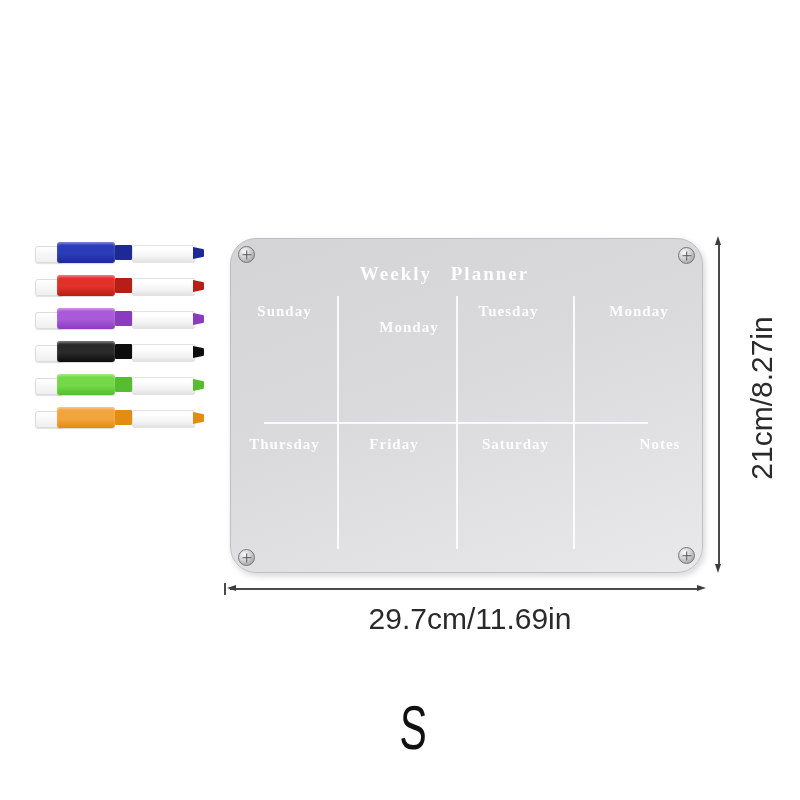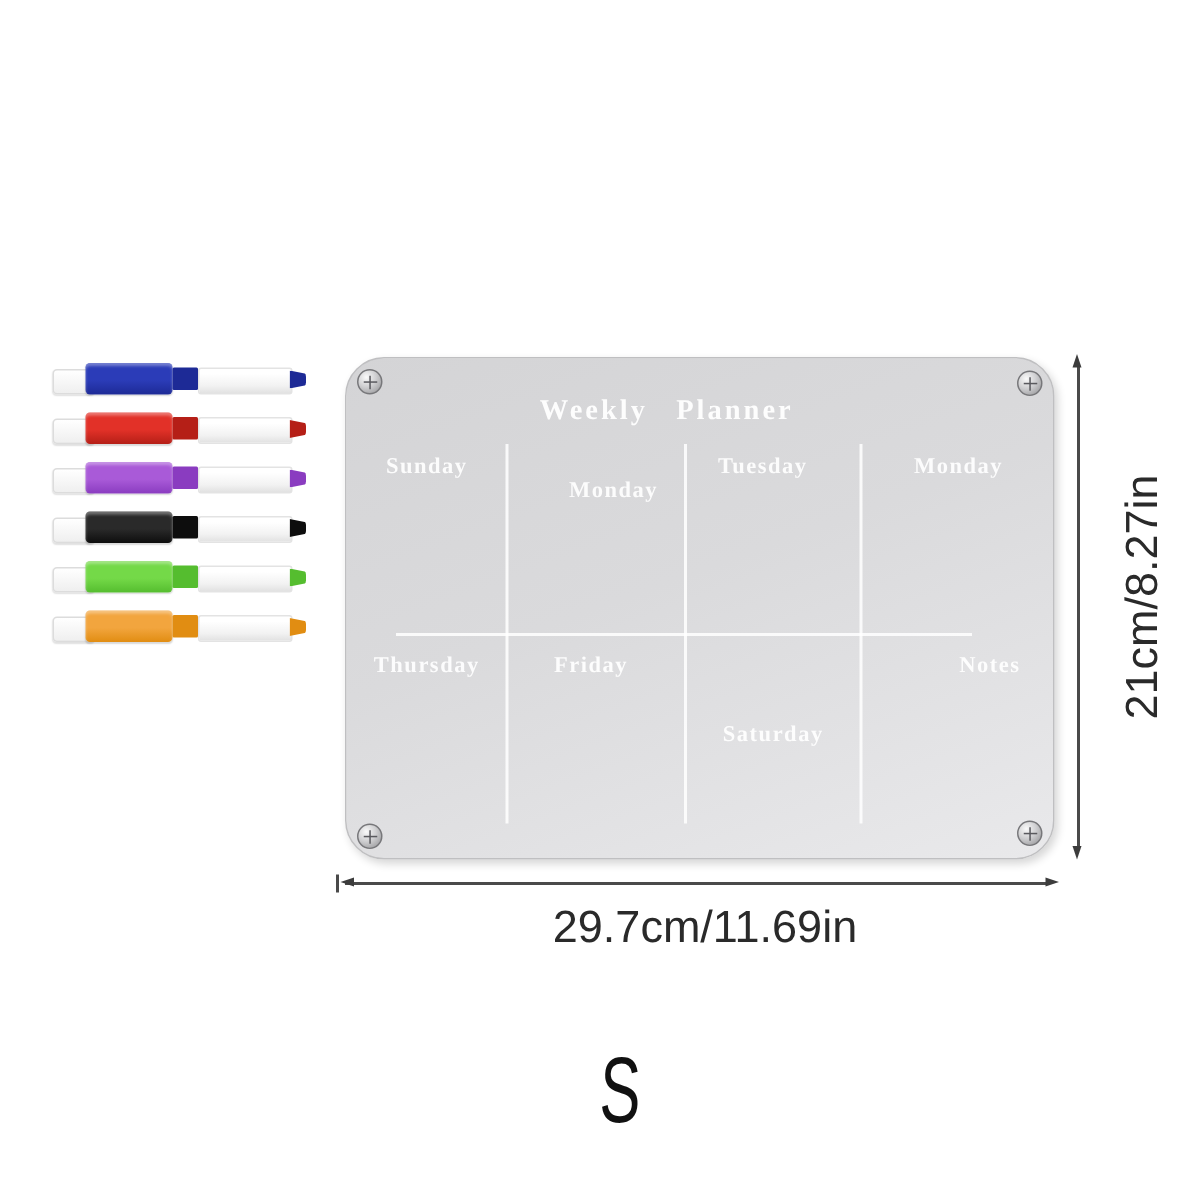--- a/index.html
+++ b/index.html
@@ -151,21 +151,21 @@
   <div class="vline" style="left:342px"></div>
   <div class="hline"></div>
 
   <div id="day-labels">
       <div class="day-label" style="left: 0px; width: 107px; top: 64px;">Sunday</div>
       <div class="day-label" style="left: 107px; width: 142px; top: 80px;">Monday</div>
       <div class="day-label" style="left: 226px; width: 103px; top: 64px;">Tuesday</div>
       <div class="day-label" style="left: 343px; width: 130px; top: 64px;">Monday</div>
       <div class="day-label" style="left: 0px; width: 107px; top: 197px;">Thursday</div>
       <div class="day-label" style="left: 107px; width: 112px; top: 197px;">Friday</div>
-      <div class="day-label" style="left: 226px; width: 117px; top: 197px; margin-top: 46px;">Saturday</div>
+      <div class="day-label" style="left: 226px; width: 117px; top: 197px;">Saturday</div>
       <div class="day-label" style="left: 344px; width: 130px; top: 197px; margin-left: 20px;">Notes</div>
     </div>
 </div>
 
 <div class="dim-line" style="left:718px;top:243px;width:1.5px;height:323px;"></div>
 <div class="arrow up" style="left:715px;top:236px;"></div>
 <div class="arrow down" style="left:715px;top:564px;"></div>
 <div class="dim-text vertical">21cm/8.27in</div>
 
 <div class="dim-line" style="left:230px;top:588px;width:468px;height:1.5px;"></div>

